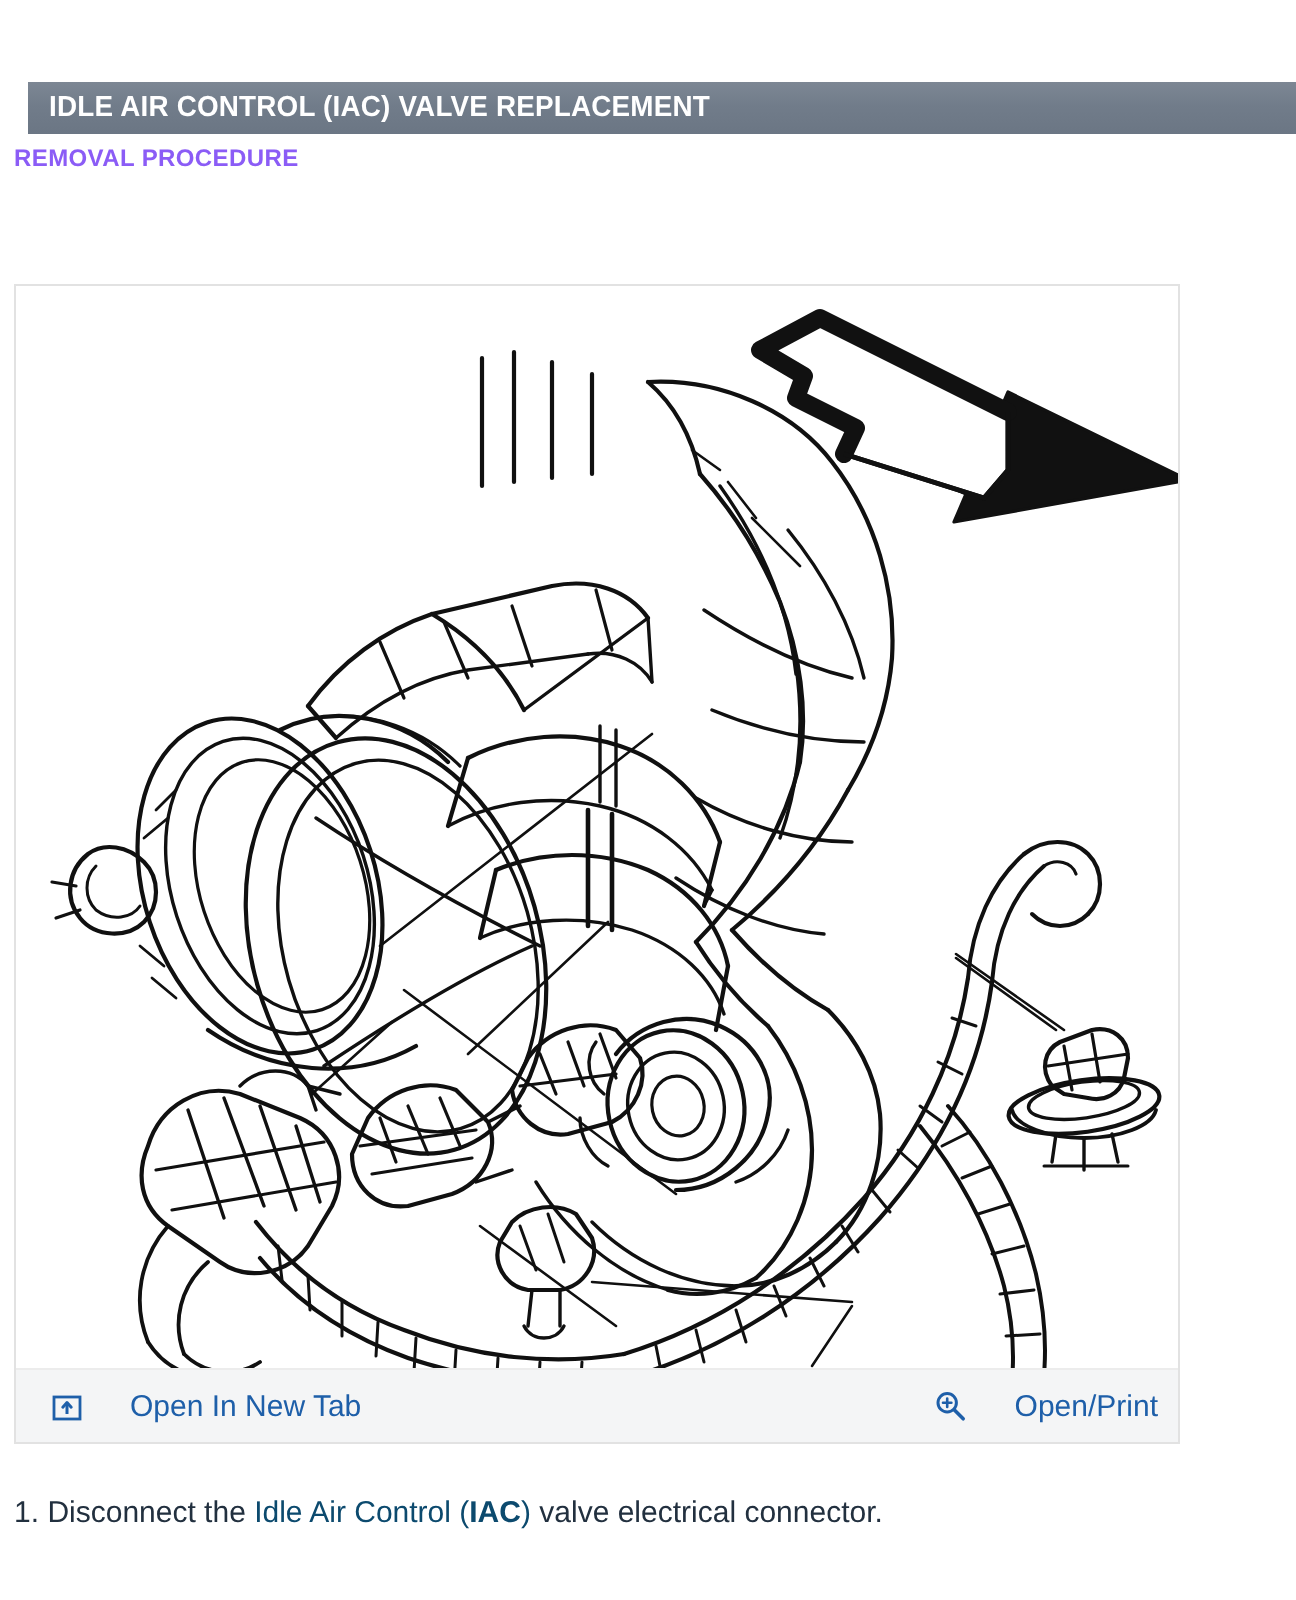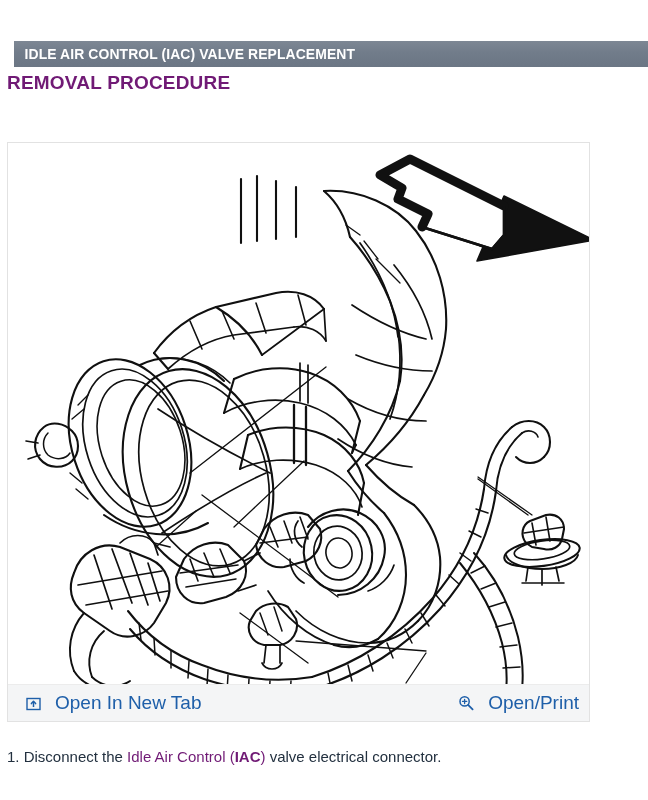--- a/index.html
+++ b/index.html
@@ -37,23 +37,23 @@
     font-family: "Liberation Sans", sans-serif;
     transform: scaleX(0.96);
     transform-origin: left center;
   }
 
   
   .section-heading {
     position: absolute;
     left: 7px;
     top: 72px;
-    font-size: 19px;
+    font-size: 12px;
     font-weight: bold;
-    color: #701a75;
+    color: #8b5cf6;
     letter-spacing: 0.2px;
     white-space: nowrap;
   }
 
   
   .figure-box {
     position: absolute;
     left: 7px;
     top: 142px;
     width: 583px;
@@ -86,40 +86,40 @@
     border-top: 1px solid #ececec;
     display: flex;
     align-items: center;
     justify-content: space-between;
     box-sizing: border-box;
     padding: 0 10px 0 18px;
   }
   .tool-link {
     display: inline-flex;
     align-items: center;
-    gap: 14px;
+    gap: 24px;
     color: #1e5fa9;
-    font-size: 19px;
+    font-size: 15px;
     cursor: pointer;
     text-decoration: none;
     white-space: nowrap;
   }
   .tool-link .ic { flex: 0 0 auto; display: inline-flex; }
 
   
   .step-line {
     position: absolute;
     left: 7px;
     top: 748px;
     font-size: 15px;
     color: #22303f;
     white-space: nowrap;
   }
   .step-line .lnk {
-    color: #701a75;
+    color: #0c4a6e;
   }
   .step-line .lnk b { font-weight: bold; }
 </style>
 </head>
 <body>
 
 <div class="header-band">
   <div class="header-title">IDLE AIR CONTROL (IAC) VALVE REPLACEMENT</div>
 </div>
 

